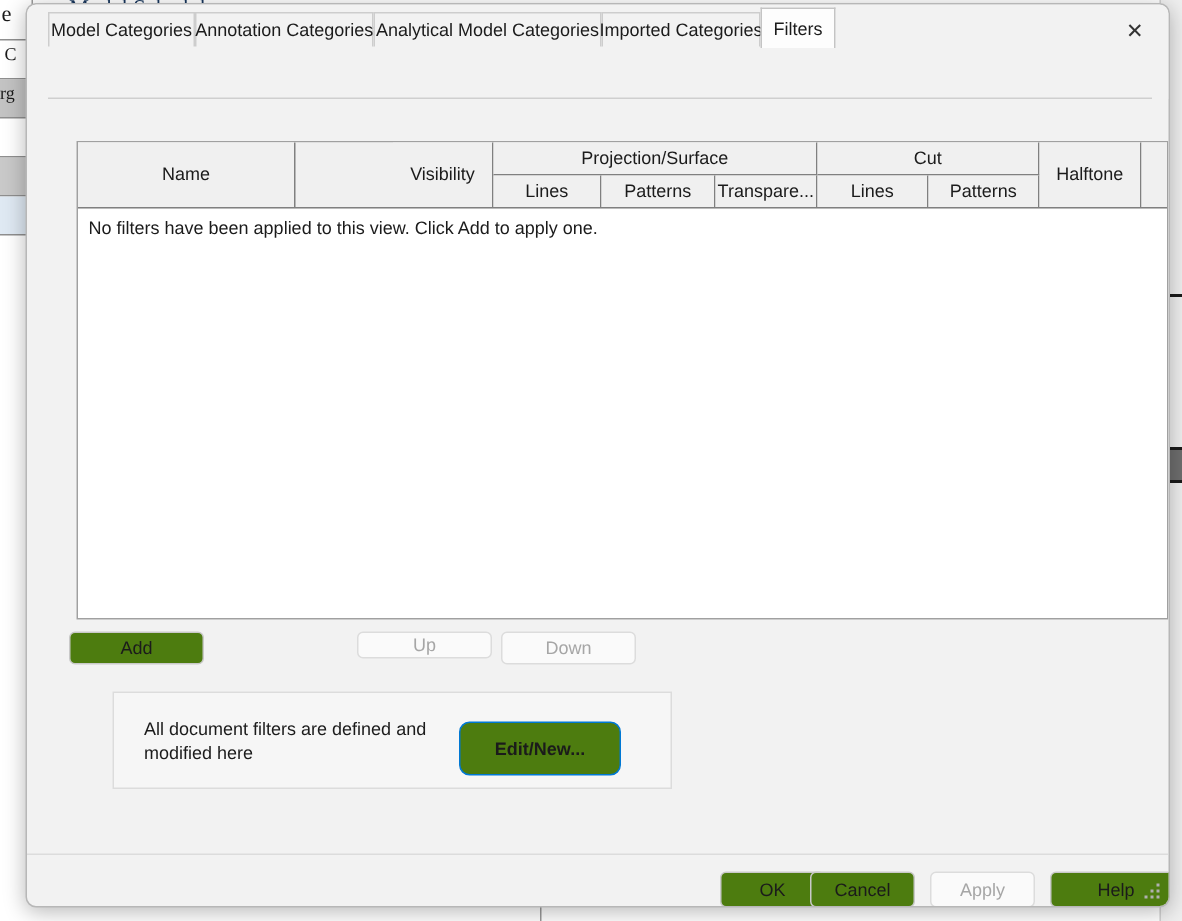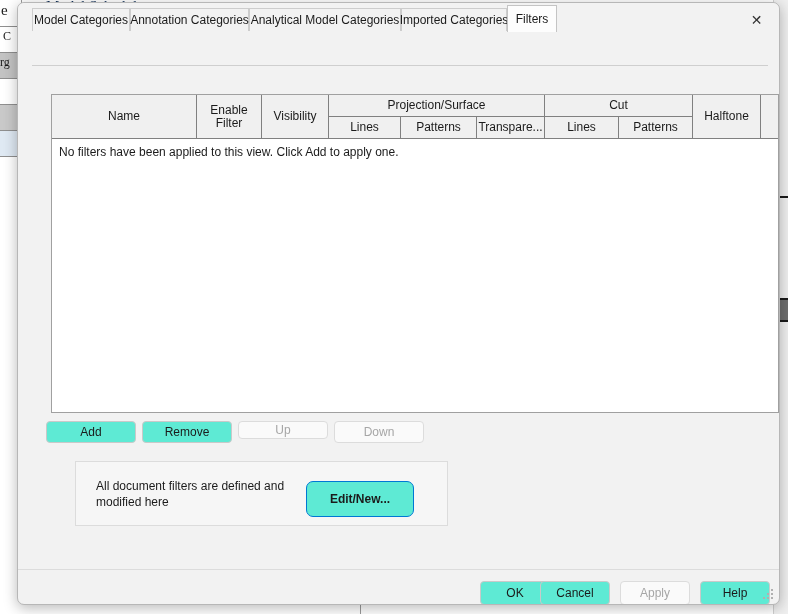--- a/index.html
+++ b/index.html
@@ -223,21 +223,21 @@
     top: 50px;
     font-size: 12px;
     color: #1b1b1b;
     white-space: nowrap;
   }
 
   
   .btn {
     position: absolute;
     box-sizing: border-box;
-    background: #5eead4;
+    background: #4d7c0f;
     border: 1px solid #c9c9c9;
     border-radius: 4px;
     display: flex;
     align-items: center;
     justify-content: center;
     font-size: 12px;
     color: #1b1b1b;
     white-space: nowrap;
     cursor: default;
     user-select: none;
@@ -358,24 +358,20 @@
     </div>
 
     <div class="grid-wrap">
 
       <div class="grid-head">
 
         <div class="hcell" style="left:0;top:0;width:145px;height:43px;">
           <span>Name</span>
         </div>
 
-        <div class="hcell" style="left:145px;top:0;width:65px;height:43px;flex-direction:column;">
-          <span>Enable</span>
-          <span>Filter</span>
-        </div>
 
         <div class="hcell" style="left:210px;top:0;width:67px;height:43px;">
           <span>Visibility</span>
         </div>
 
         <div class="hcell group-top" style="left:277px;top:0;width:216px;height:22px;">
           <span>Projection/Surface</span>
         </div>
         <div class="hcell" style="left:277px;top:22px;width:72px;height:21px;">
           <span>Lines</span>
@@ -402,23 +398,20 @@
         </div>
 
         <div class="hcell nolast" style="left:709px;top:0;width:17px;height:43px;"></div>
       </div>
 
       <div class="empty-msg">No filters have been applied to this view. Click Add to apply one.</div>
     </div>
 
     <div class="btn" style="left:28px;top:418px;width:90px;height:22px;">
       <span>Add</span>
-    </div>
-    <div class="btn" style="left:124px;top:418px;width:90px;height:22px;">
-      <span>Remove</span>
     </div>
     <div class="btn disabled" style="left:220px;top:418px;width:90px;height:18px;">
       <span>Up</span>
     </div>
     <div class="btn disabled" style="left:316px;top:418px;width:90px;height:22px;">
       <span>Down</span>
     </div>
 
     <div class="groupbox">
       <div class="group-text">All document filters are defined and modified here</div>
@@ -431,21 +424,21 @@
 
     <div class="btn" style="left:442px;top:578px;width:70px;height:24px;margin-left:20px;">
       <span>OK</span>
     </div>
     <div class="btn" style="left:522px;top:578px;width:70px;height:24px;">
       <span>Cancel</span>
     </div>
     <div class="btn disabled" style="left:602px;top:578px;width:70px;height:24px;">
       <span>Apply</span>
     </div>
-    <div class="btn" style="left:682px;top:578px;width:70px;height:24px;">
+    <div class="btn" style="left:682px;top:578px;width:88px;height:24px;">
       <span>Help</span>
     </div>
 
     <div class="resize-grip">
       <i style="left:8px;top:0;"></i>
       <i style="left:4px;top:4px;"></i>
         <i style="left:8px;top:4px;"></i>
       <i style="left:0;top:8px;"></i>
         <i style="left:4px;top:8px;"></i>
         <i style="left:8px;top:8px;"></i>

